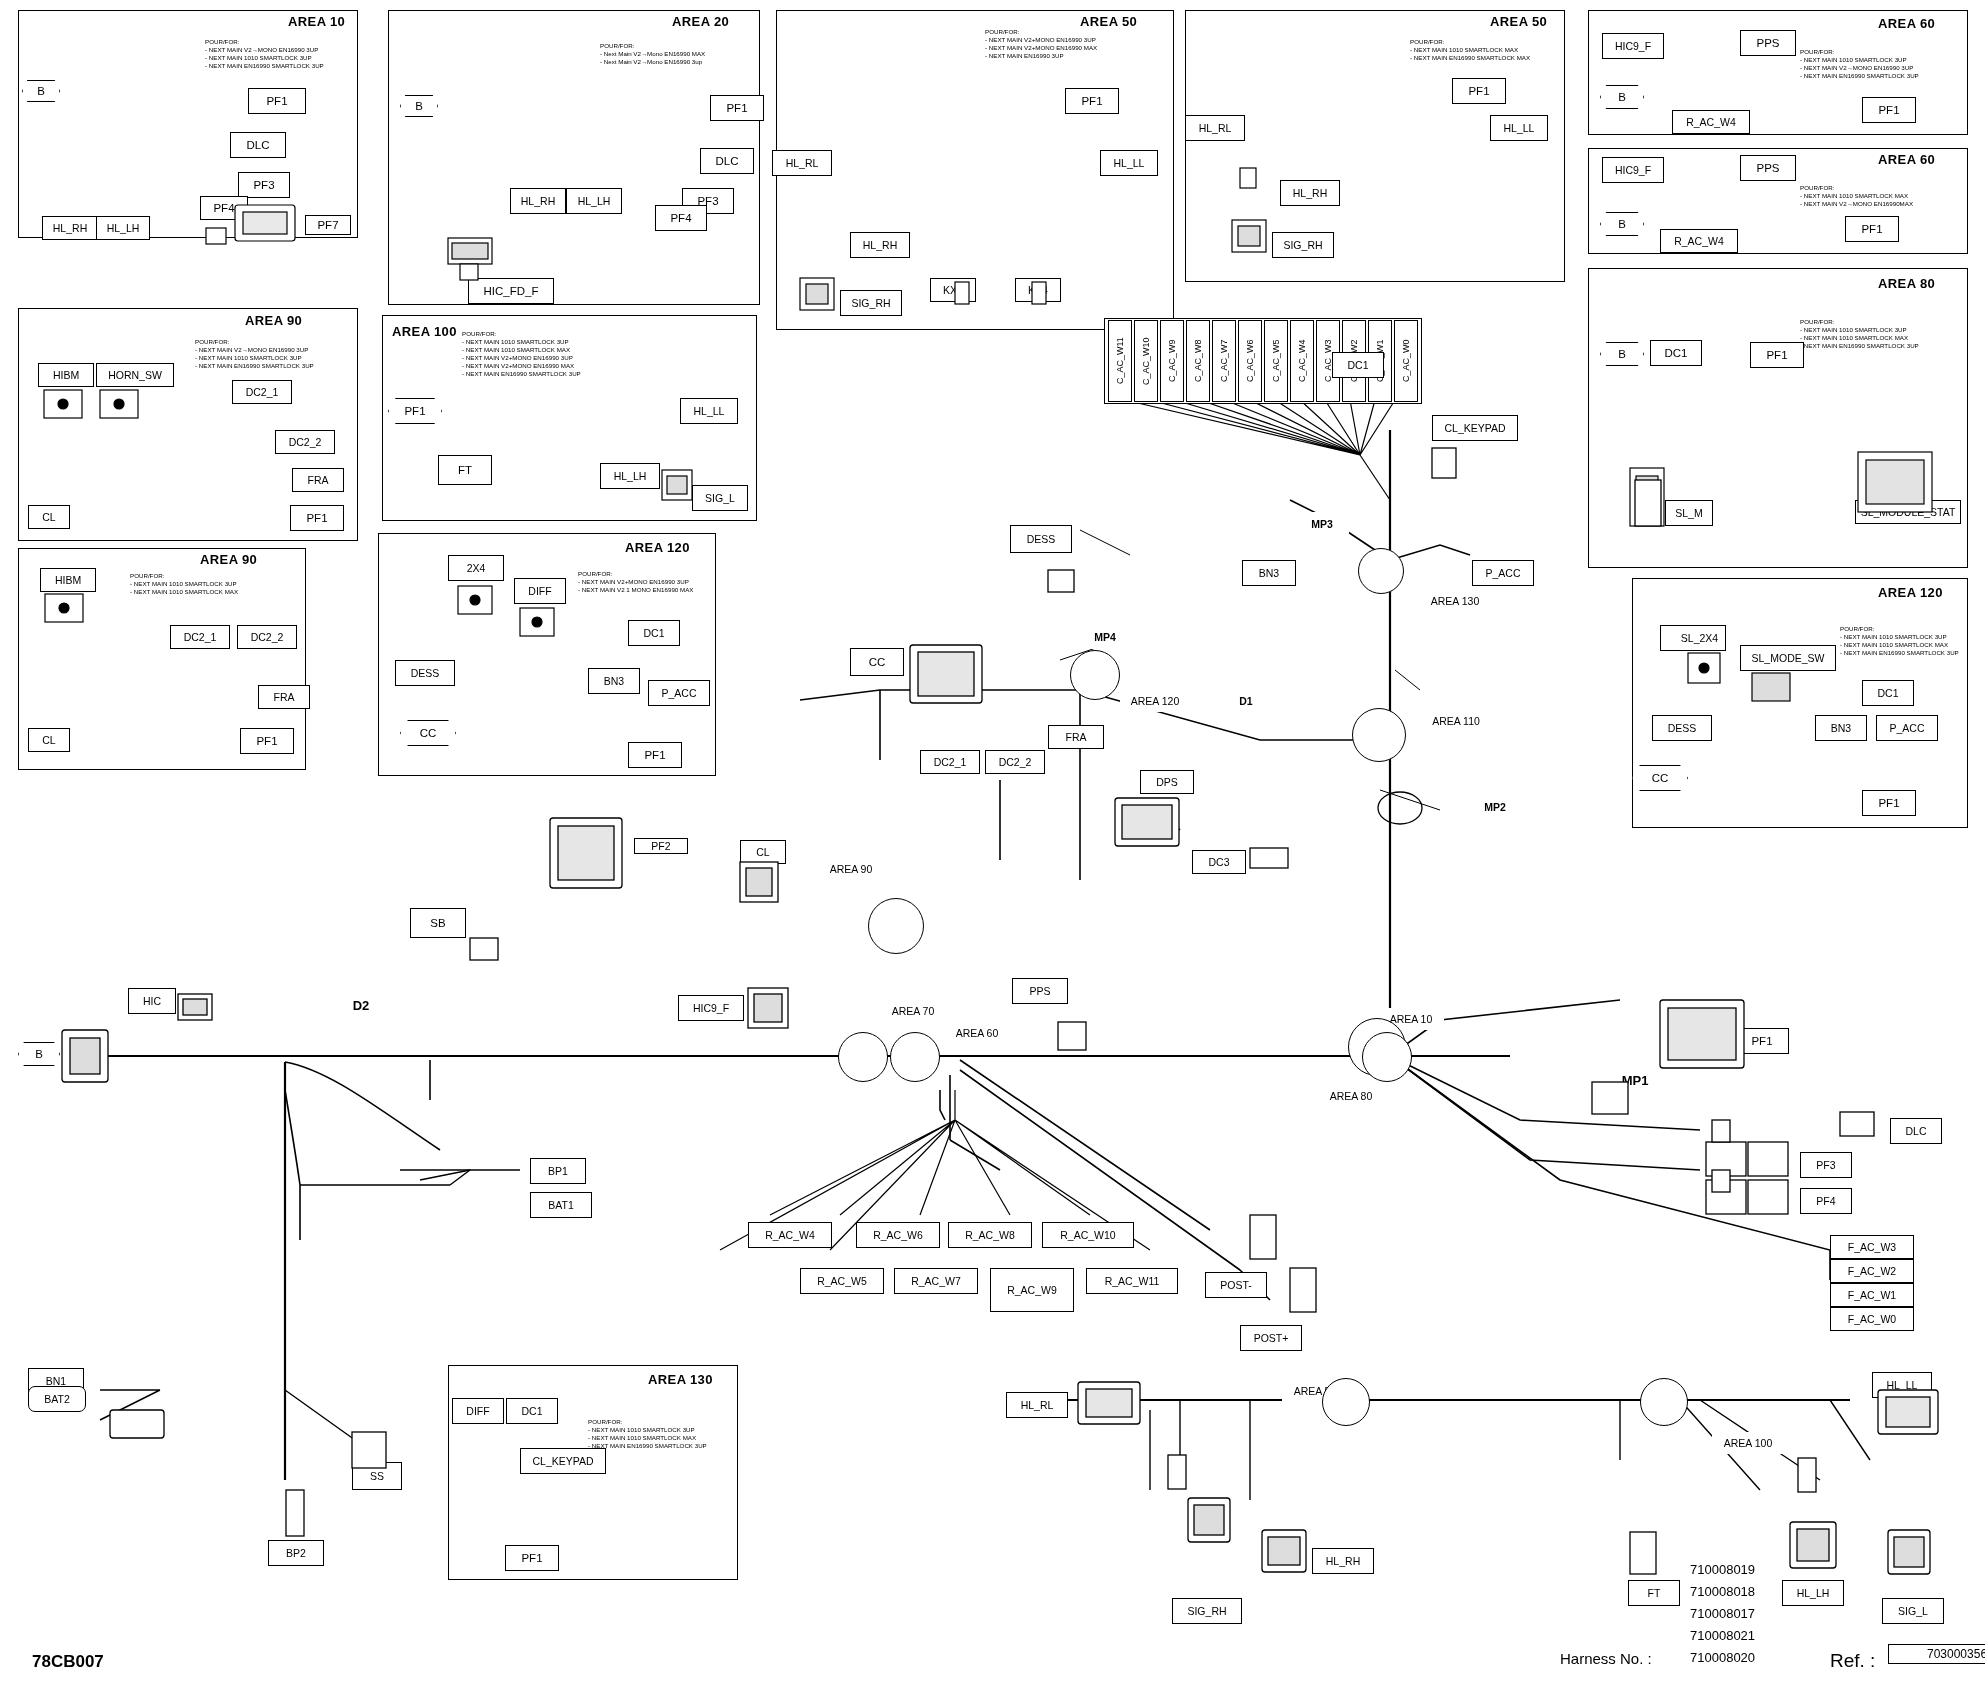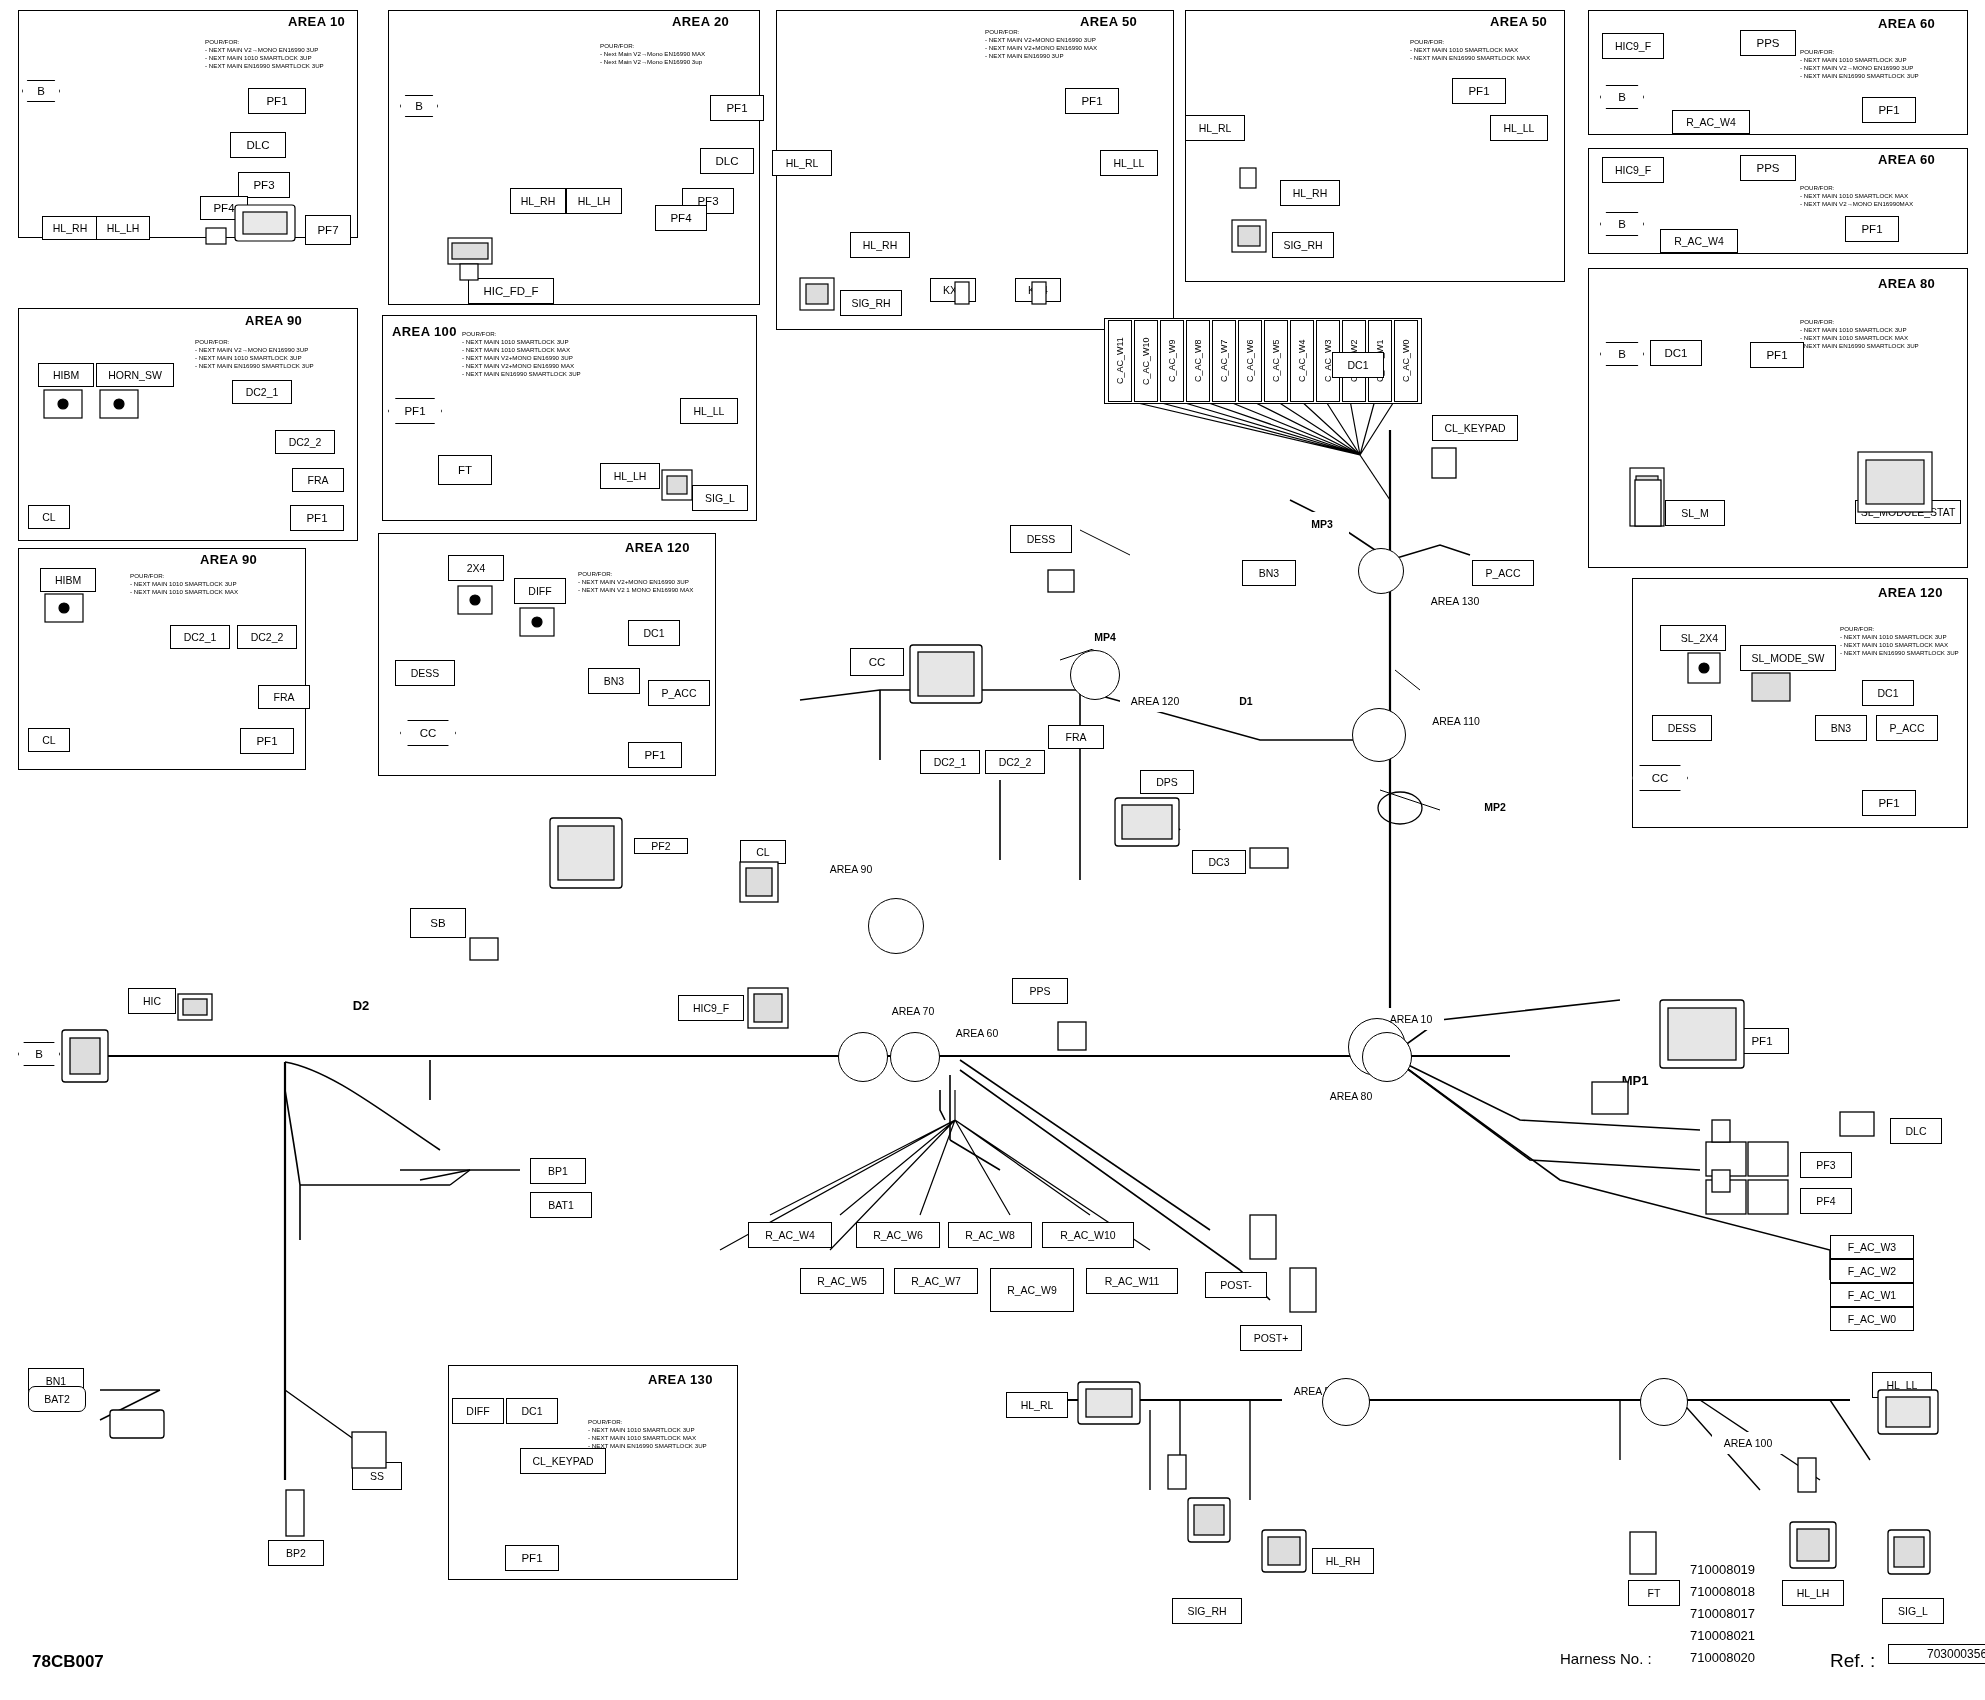--- a/index.html
+++ b/index.html
@@ -98,21 +98,21 @@
 <div class="title" style="left:288px;top:14px;">AREA 10</div>
 <div class="note" style="left:205px;top:38px;">POUR/FOR:
 - NEXT MAIN V2→MONO EN16990 3UP
 - NEXT MAIN 1010 SMARTLOCK 3UP
 - NEXT MAIN EN16990 SMARTLOCK 3UP</div>
 <div class="hex" style="left:22px;top:80px;width:38px;height:22px;">B</div>
 <div class="lbl" style="left:248px;top:88px;width:58px;height:26px;">PF1</div>
 <div class="lbl" style="left:230px;top:132px;width:56px;height:26px;">DLC</div>
 <div class="lbl" style="left:238px;top:172px;width:52px;height:26px;">PF3</div>
 <div class="lbl" style="left:200px;top:196px;width:48px;height:24px;">PF4</div>
-<div class="lbl" style="left:305px;top:215px;width:46px;height:30px;">PF7</div>
+<div class="lbl" style="left:305px;top:215px;width:46px;height:20px;">PF7</div>
 <div class="lbl sm" style="left:42px;top:216px;width:56px;height:24px;">HL_RH</div>
 <div class="lbl sm" style="left:96px;top:216px;width:54px;height:24px;">HL_LH</div>
 <svg class="wires" style="left:0;top:0">
  <g stroke="#000" fill="#fff" stroke-width="1.2">
   <rect x="206" y="228" width="20" height="16"></rect>
   <rect x="235" y="205" width="60" height="36" rx="3"></rect>
         <rect x="243" y="212" width="44" height="22" fill="#e9e9e9"></rect>
  </g>
 </svg>
 
@@ -202,21 +202,21 @@
 
 <div class="box" style="left:1588px;top:268px;width:380px;height:300px;"></div>
 <div class="title" style="left:1878px;top:276px;">AREA 80</div>
 <div class="note" style="left:1800px;top:318px;">POUR/FOR:
 - NEXT MAIN 1010 SMARTLOCK 3UP
 - NEXT MAIN 1010 SMARTLOCK MAX
 - NEXT MAIN EN16990 SMARTLOCK 3UP</div>
 <div class="lbl" style="left:1650px;top:340px;width:52px;height:26px;">DC1</div>
 <div class="hex" style="left:1600px;top:342px;width:44px;height:24px;">B</div>
 <div class="lbl" style="left:1750px;top:342px;width:54px;height:26px;">PF1</div>
-<div class="lbl sm" style="left:1665px;top:500px;width:60px;height:26px;">SL_M</div>
+<div class="lbl sm" style="left:1665px;top:500px;width:48px;height:26px;">SL_M</div>
 <div class="lbl sm" style="left:1855px;top:500px;width:106px;height:24px;">SL_MODULE_STAT</div>
 <svg class="wires">
  <g stroke="#000" fill="#fff" stroke-width="1.2">
   <rect x="1630" y="468" width="34" height="58"></rect>
         <rect x="1636" y="476" width="22" height="42" fill="#ddd"></rect>
   <rect x="1858" y="452" width="74" height="60"></rect>
         <rect x="1866" y="460" width="58" height="44" fill="#e3e3e3"></rect>
  </g>
 </svg>
 

